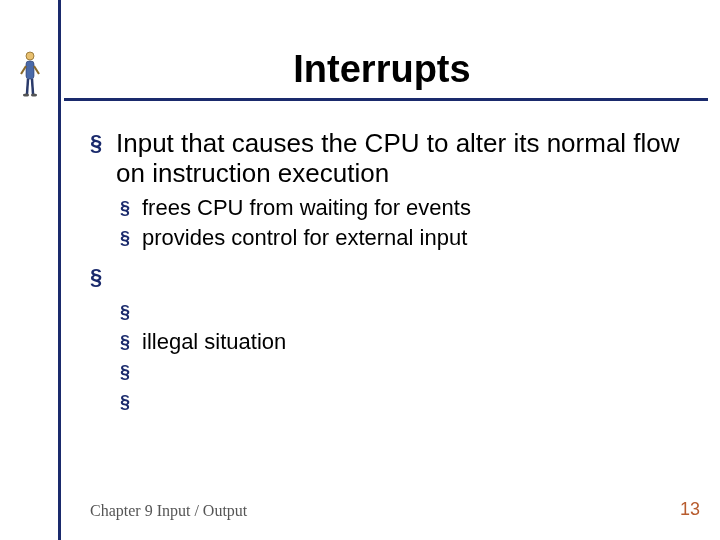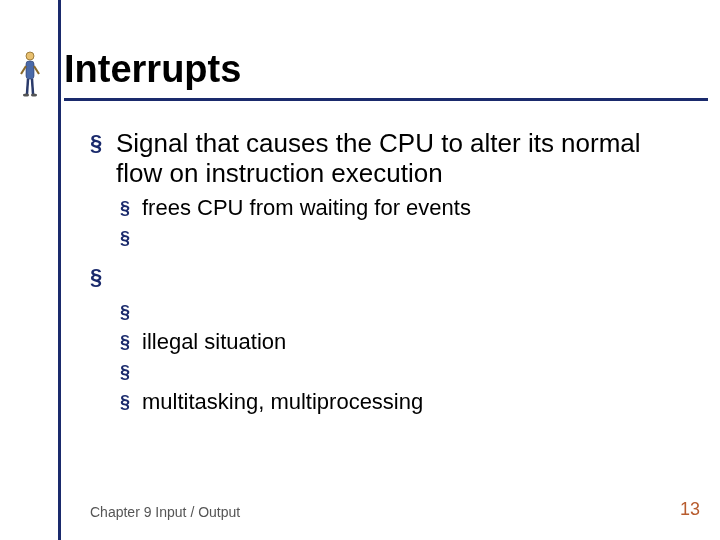--- a/index.html
+++ b/index.html
@@ -31,20 +31,21 @@
     position: absolute;
     left: 64px;
     top: 50px;
     right: 20px;
   }
   .title {
     font-size: 38px;
     font-weight: bold;
     color: #000;
     line-height: 1.05;
+    text-align: center;
   }
   .title-rule {
     position: absolute;
     left: 64px;
     top: 98px;
     right: 12px;
     height: 3px;
     background: #1a2a6c;
   }
   .content {
@@ -87,22 +88,23 @@
     font-weight: bold;
   }
   .l2 .txt {
     font-size: 22px;
     line-height: 28px;
   }
   .footer-left {
     position: absolute;
     left: 90px;
     bottom: 20px;
-    font-size: 14px;
+    font-size: 16px;
     color: #555;
+    font-family: Liberation Serif, serif;
   }
   .footer-right {
     position: absolute;
     right: 20px;
     bottom: 20px;
     font-size: 18px;
     color: #b85c2e;
   }
 </style>
 </head>
@@ -125,48 +127,48 @@
 
 <div class="title-wrap">
   <div class="title">Interrupts</div>
 </div>
 <div class="title-rule"></div>
 
 <div class="content">
 
   <div class="l1">
     <div class="bul">§</div>
-    <div class="txt">Signal that causes the CPU to alter its normal flow on instruction execution</div>
+    <div class="txt">Input that causes the CPU to alter its normal flow on instruction execution</div>
   </div>
   <div class="l2group">
     <div class="l2">
       <div class="bul">§</div>
       <div class="txt">frees CPU from waiting for events</div>
     </div>
     <div class="l2">
       <div class="bul">§</div>
+      <div class="txt">provides control for external input</div>
     </div>
   </div>
 
   <div class="l1">
     <div class="bul">§</div>
   </div>
   <div class="l2group">
     <div class="l2">
       <div class="bul">§</div>
     </div>
     <div class="l2">
       <div class="bul">§</div>
       <div class="txt">illegal situation</div>
     </div>
     <div class="l2">
       <div class="bul">§</div>
     </div>
     <div class="l2">
       <div class="bul">§</div>
-      <div class="txt">multitasking, multiprocessing</div>
     </div>
   </div>
 
 </div>
 
 <div class="footer-left">Chapter 9 Input / Output</div>
 <div class="footer-right">13</div>
 
 </body></html>

